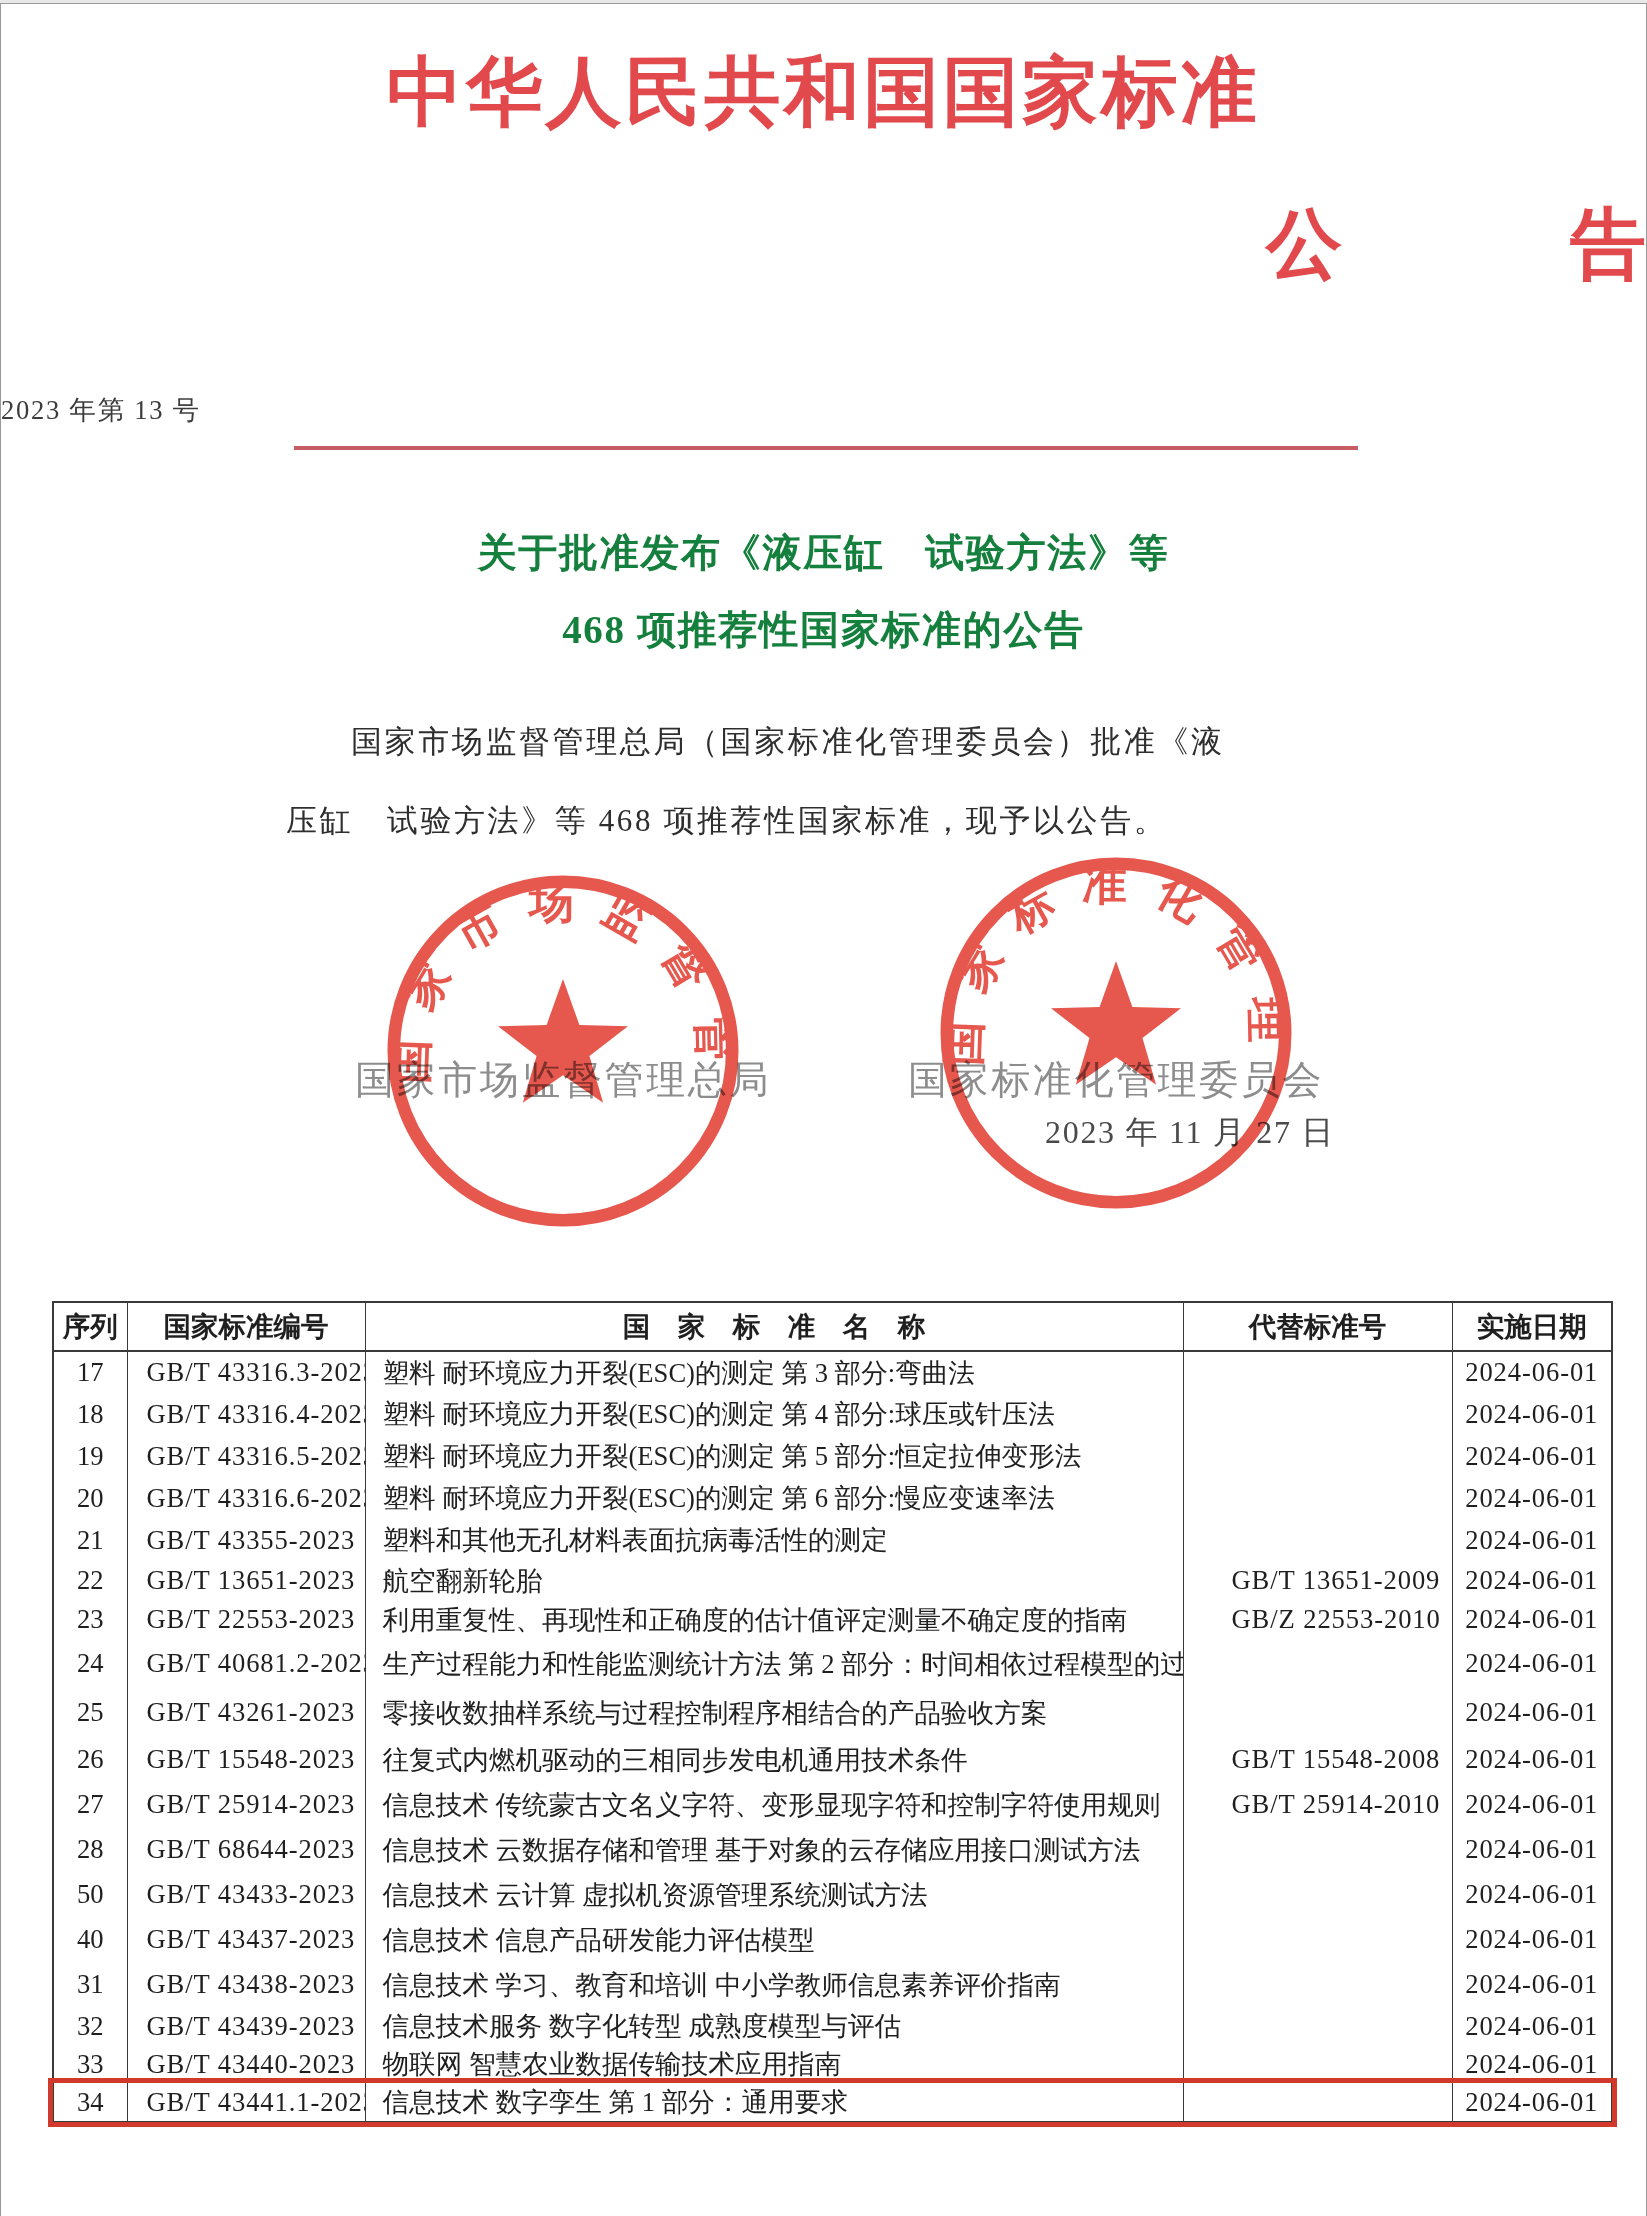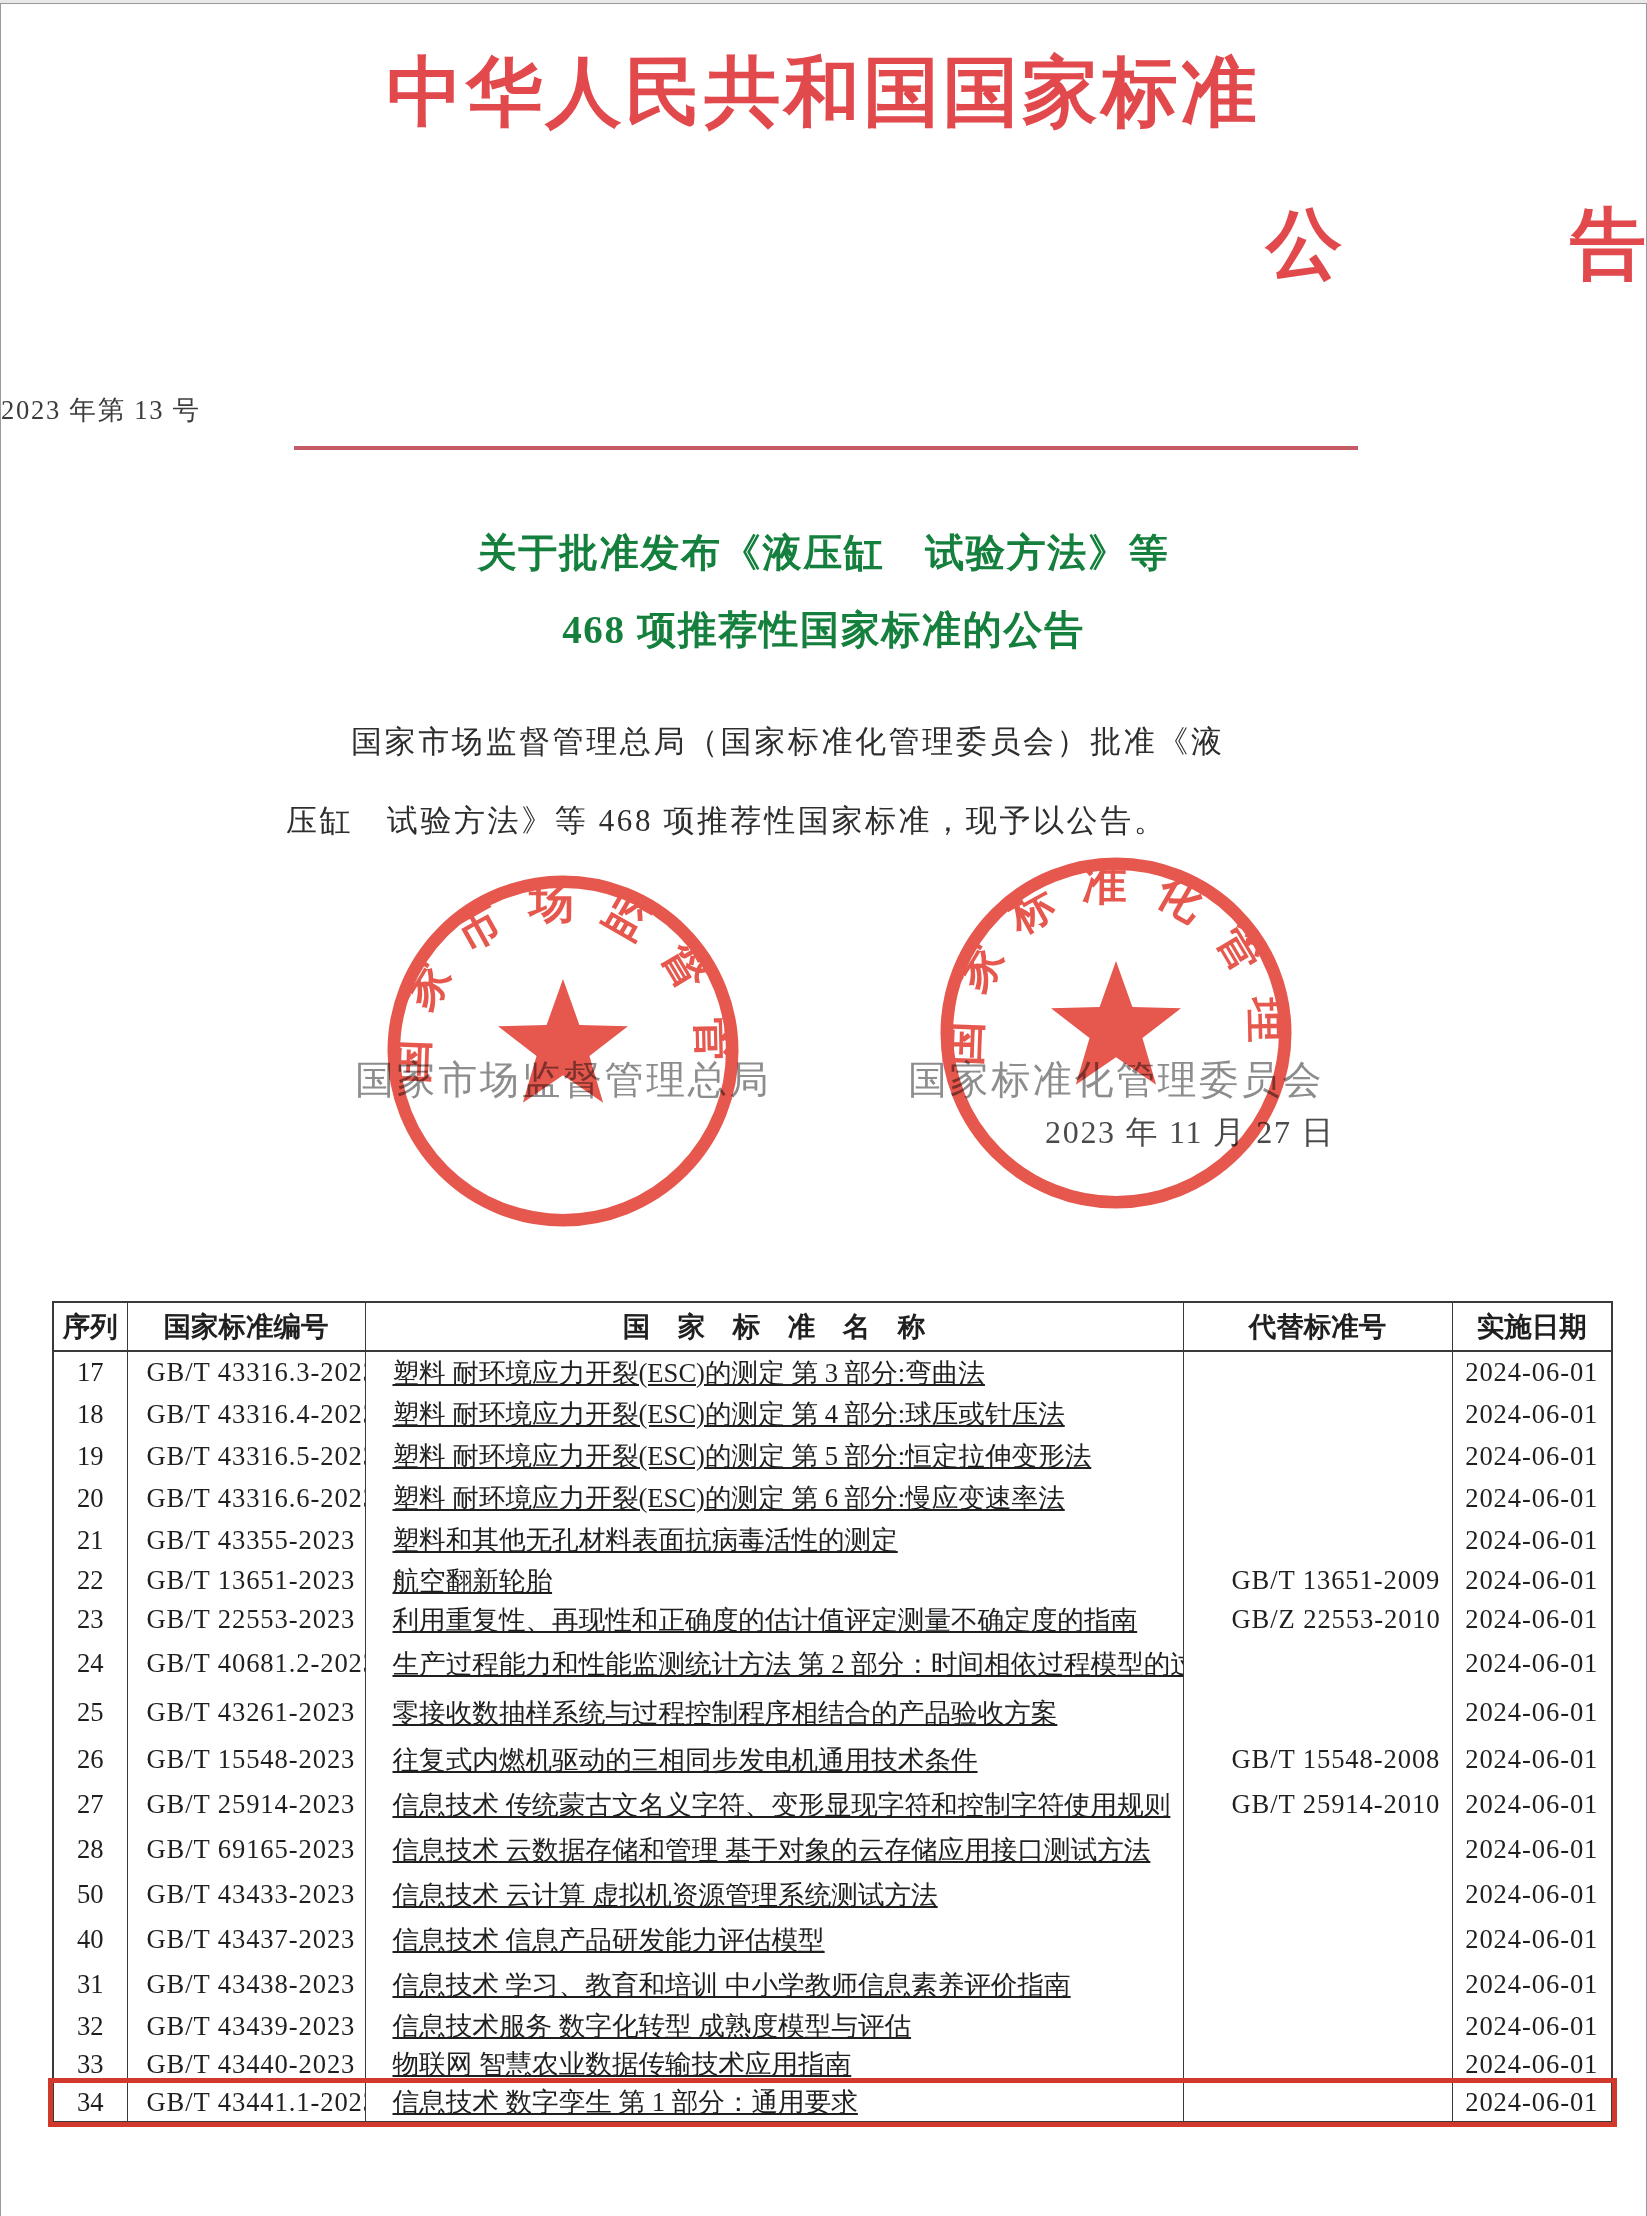--- a/index.html
+++ b/index.html
@@ -78,21 +78,21 @@
   }
   .std-table{border:2.6px solid #3a3a3a;}
   .std-table thead th{
     border-bottom:2.6px solid #3a3a3a;
     height:45px;font-size:27.5px;font-weight:bold;
     text-align:center;vertical-align:middle;
   }
   .std-table td{vertical-align:middle;overflow:hidden;white-space:nowrap;}
   .col-seq{text-align:center;}
   .col-std{padding-left:19px;letter-spacing:0.9px;}
-  .col-name{padding-left:27px;text-decoration:underline;}
+  .col-name{padding-left:17px;}
   .col-replaces{padding-left:48px;letter-spacing:0.9px;}
   .col-date{text-align:center;letter-spacing:0.9px;}
 
   tbody tr{height:42px;}
   tbody tr:nth-child(6),tbody tr:nth-child(7){height:39px;}
   tbody tr:nth-child(8),tbody tr:nth-child(9){height:49px;}
   tbody tr:nth-child(n+10):nth-child(-n+15){height:45px;}
   tbody tr:nth-child(n+16){height:36px;}
 
   tbody tr.highlighted{
@@ -232,21 +232,21 @@
         </tr>
         <tr>
           <td class="col-seq">27</td>
           <td class="col-std">GB/T 25914-2023</td>
           <td class="col-name">信息技术 传统蒙古文名义字符、变形显现字符和控制字符使用规则</td>
           <td class="col-replaces">GB/T 25914-2010</td>
           <td class="col-date">2024-06-01</td>
         </tr>
         <tr>
           <td class="col-seq">28</td>
-          <td class="col-std">GB/T 69165-2023</td>
+          <td class="col-std">GB/T 68644-2023</td>
           <td class="col-name">信息技术 云数据存储和管理 基于对象的云存储应用接口测试方法</td>
           <td class="col-replaces"></td>
           <td class="col-date">2024-06-01</td>
         </tr>
         <tr>
           <td class="col-seq">50</td>
           <td class="col-std">GB/T 43433-2023</td>
           <td class="col-name">信息技术 云计算 虚拟机资源管理系统测试方法</td>
           <td class="col-replaces"></td>
           <td class="col-date">2024-06-01</td>

